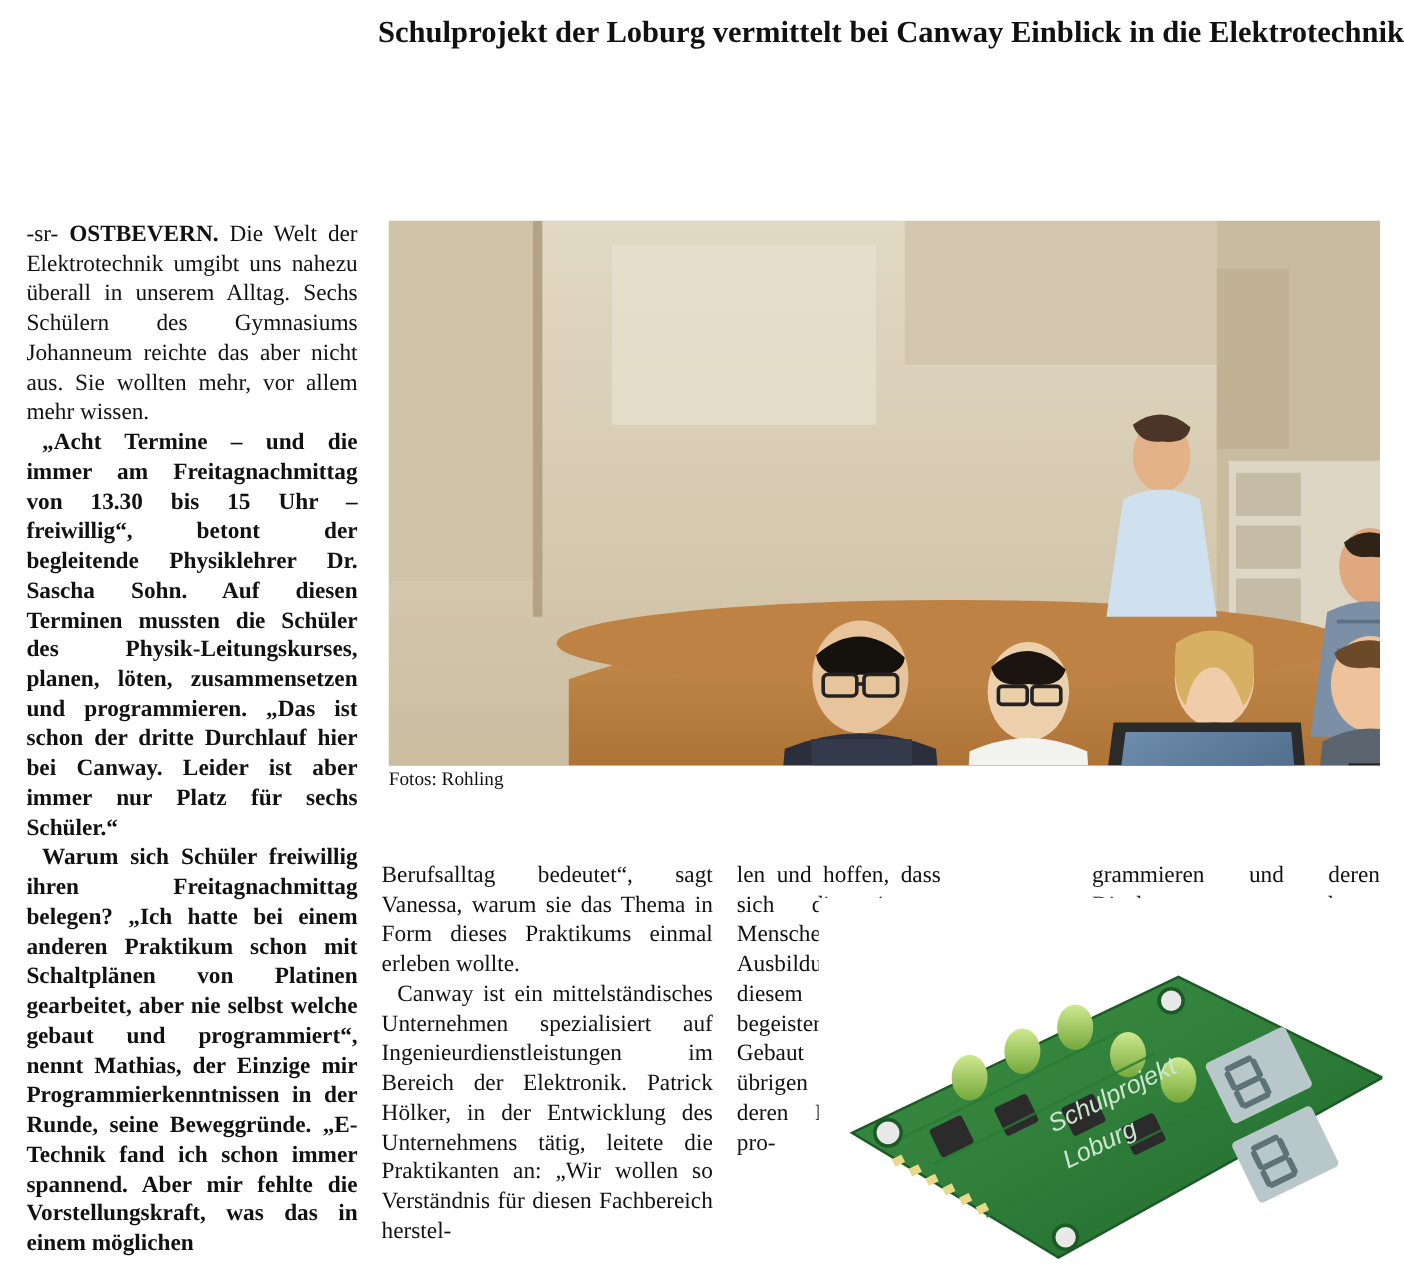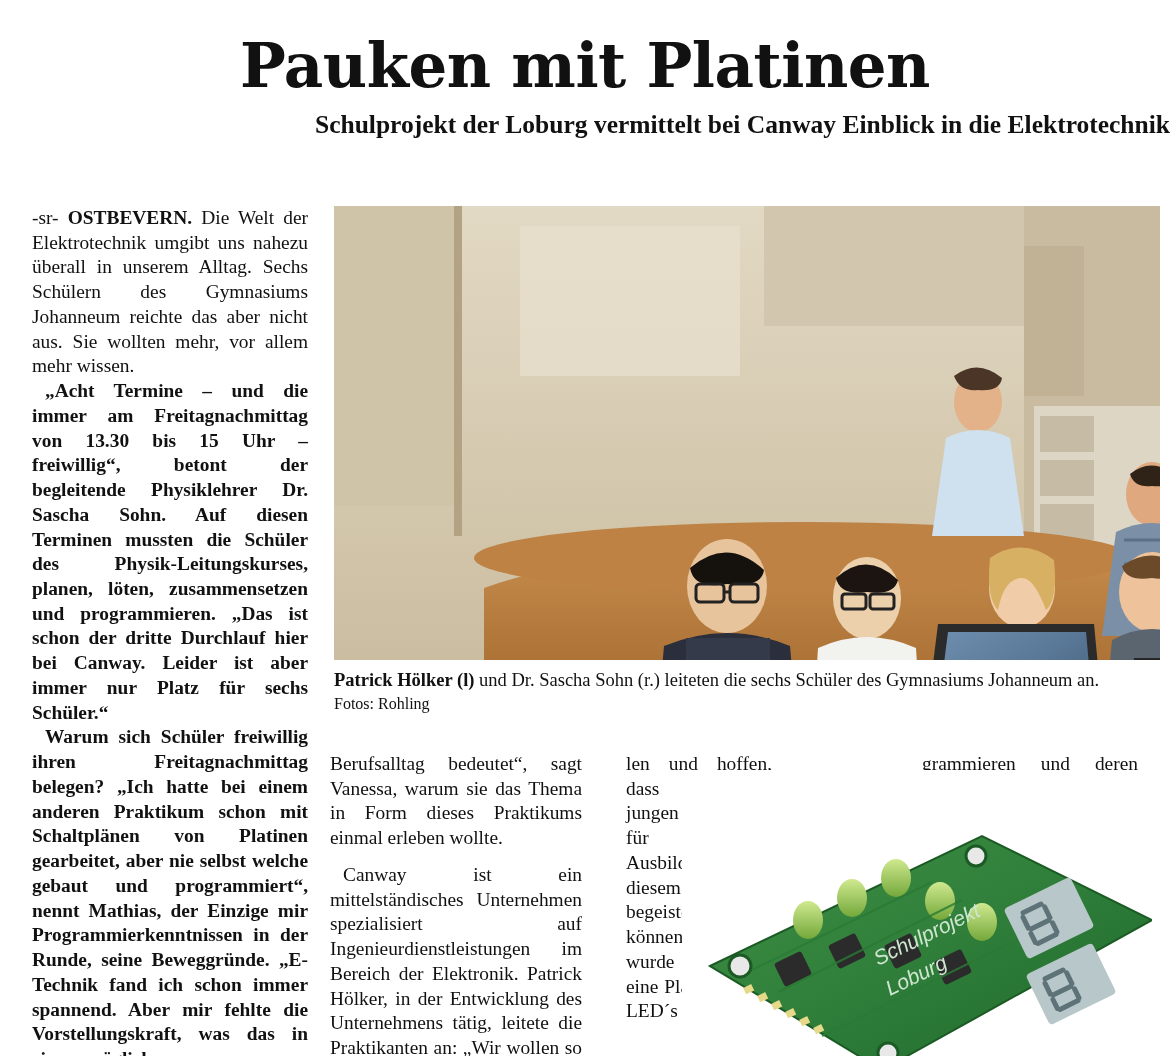--- a/index.html
+++ b/index.html
@@ -39,21 +39,21 @@
     font-weight: bold;
     font-size: 25.5px;
     line-height: 1.15;
     margin: 12px 0 0 0;
   }
 
   
   .upper {
     position: absolute;
     top: 172px;
-    left: 32px;
+    left: 22px;
     width: 1128px;
     height: 520px;
   }
   .col-left {
     position: absolute;
     left: 0;
     top: 0;
     width: 276px;
   }
   .bodytext {
@@ -118,21 +118,21 @@
     height: 345px;
   }
   .lcol {
     position: absolute;
     top: 0;
     font-family: "Liberation Serif", serif;
     font-size: 19.4px;
     line-height: 1.275;
     text-align: justify;
   }
-  .lcol p { margin: 12px; }
+  .lcol p { margin: 0; }
   .lcol p.indent { text-indent: 13px; }
 
   .lcol-1 { left: 0;   width: 276px; }
   .lcol-3 { left: 296px; width: 276px; }
   .lcol-4 { left: 592px; width: 170px; }
   .lcol-5 { left: 888px; width: 240px; }
 
   
   .board {
     position: absolute;
@@ -140,21 +140,20 @@
     top: 30px;
     width: 470px;
     height: 315px;
   }
 </style>
 </head>
 <body>
 
 <div class="page">
 
-  <h1 class="headline">Pauken mit Platinen</h1>
   <h2 class="subhead">Schulprojekt der Loburg vermittelt bei Canway Einblick in die Elektrotechnik</h2>
 
   <div class="upper">
 
     <div class="col-left bodytext">
       <p><span class="lead-dash">-sr-</span> <span class="lead-city">OSTBEVERN.</span><span> Die Welt der Elektrotechnik umgibt uns nahezu überall in unserem Alltag. Sechs Schülern des Gymnasiums Johanneum reichte das aber nicht aus. Sie wollten mehr, vor allem mehr wissen.</span></p>
       <p class="indent">„Acht Termine – und die immer am Freitagnachmittag von 13.30 bis 15 Uhr – freiwillig“, betont der begleitende Physiklehrer Dr. Sascha Sohn. Auf diesen Terminen mussten die Schüler des Physik-Leitungskurses, planen, löten, zusammensetzen und programmieren. „Das ist schon der dritte Durchlauf hier bei Canway. Leider ist aber immer nur Platz für sechs Schüler.“</p>
       <p class="indent">Warum sich Schüler freiwillig ihren Freitagnachmittag belegen? „Ich hatte bei einem anderen Praktikum schon mit Schaltplänen von Platinen gearbeitet, aber nie selbst welche gebaut und programmiert“, nennt Mathias, der Einzige mir Programmierkenntnissen in der Runde, seine Beweggründe. „E-Technik fand ich schon immer spannend. Aber mir fehlte die Vorstellungskraft, was das in einem möglichen</p>
     </div>
 
@@ -269,23 +268,20 @@
             <rect x="870" y="564" width="8" height="6" fill="#d9d25a"></rect>
             <rect x="884" y="562" width="8" height="6" fill="#d9d25a"></rect>
           </g>
 
           <path d="M590 556 Q540 568 512 598" stroke="#6b4a2a" stroke-width="4" fill="none"></path>
           <path d="M808 580 Q860 592 900 606" stroke="#333" stroke-width="4" fill="none"></path>
           <path d="M600 520 Q566 516 548 528" stroke="#b33" stroke-width="3" fill="none"></path>
 
         </svg>
       </div>
-      <div class="caption">
-        <b>Patrick Hölker (l)</b><span> und Dr. Sascha Sohn (r.) leiteten die sechs Schüler des Gymnasiums Johanneum an.</span>
-      </div>
       <div class="credit">Fotos: Rohling</div>
     </div>
   </div>
 
   <div class="lower">
     <div class="lcol lcol-1">
       <p></p>
     </div>
 
     <div class="lcol lcol-3">

